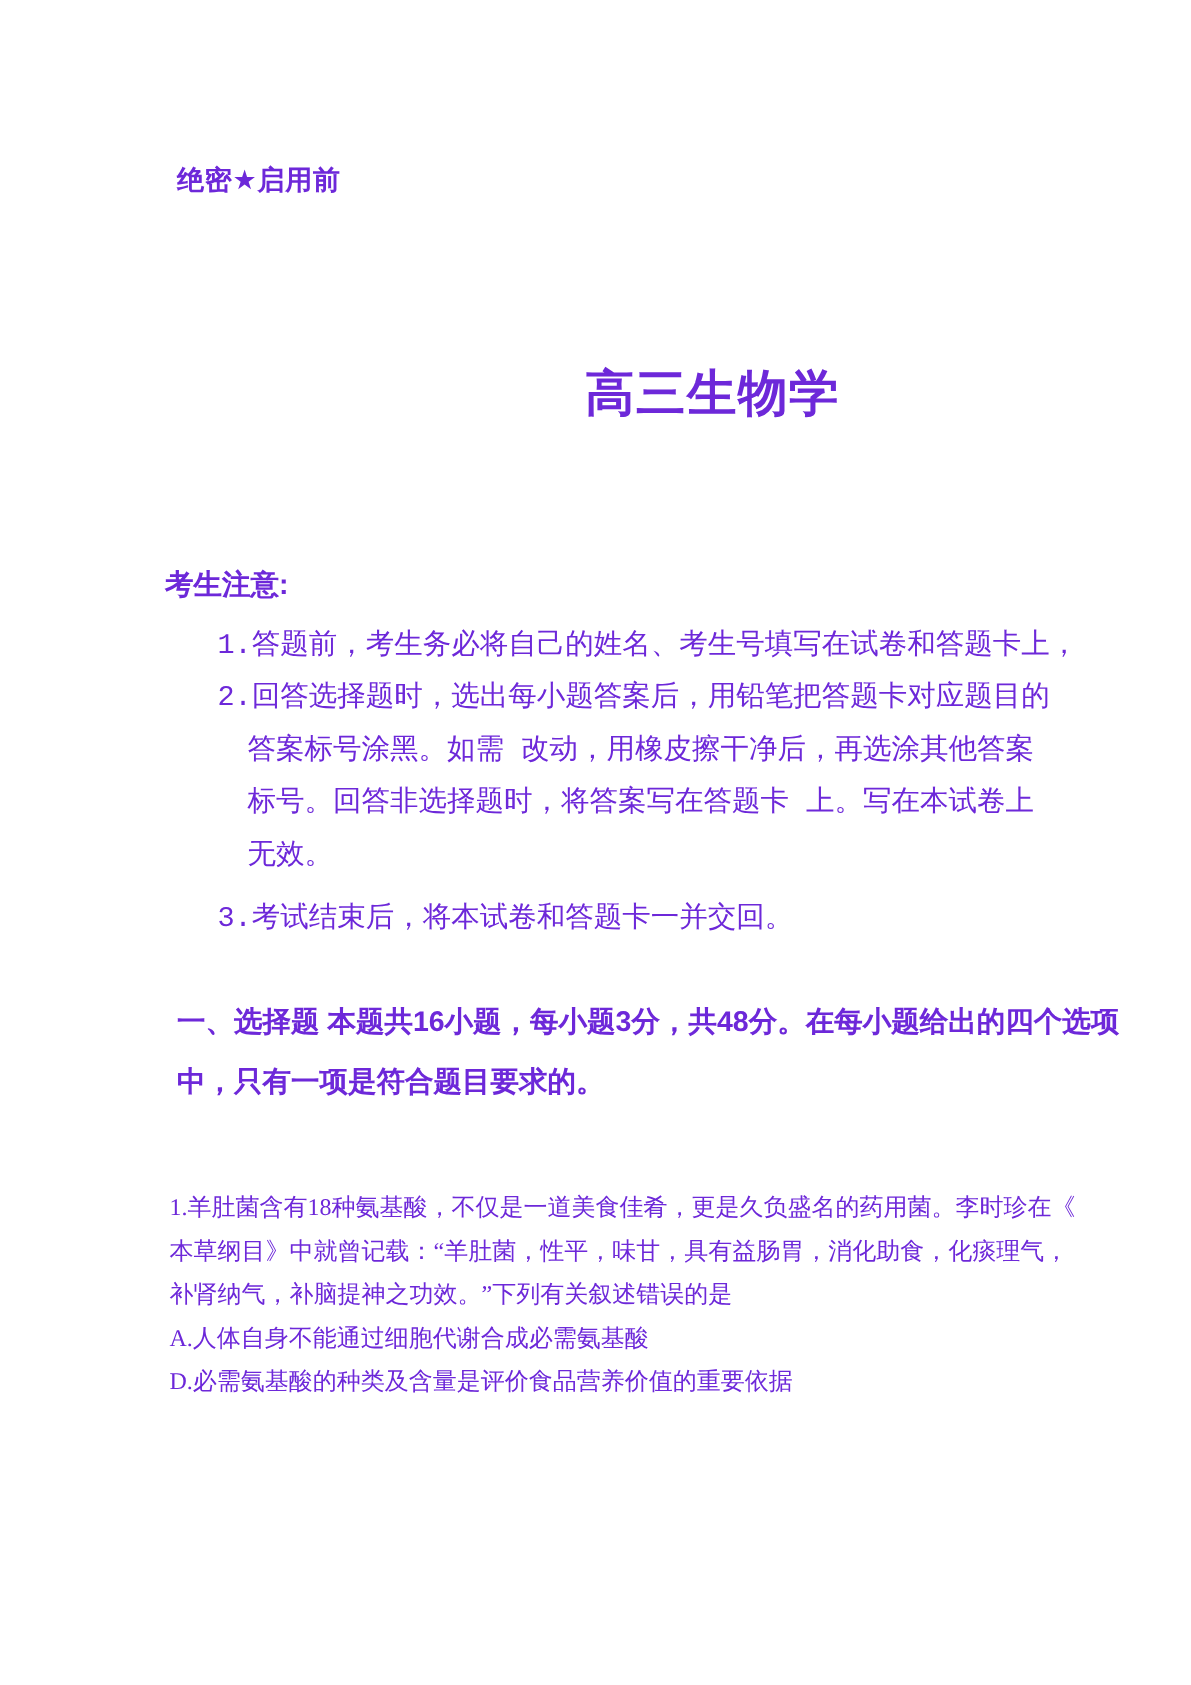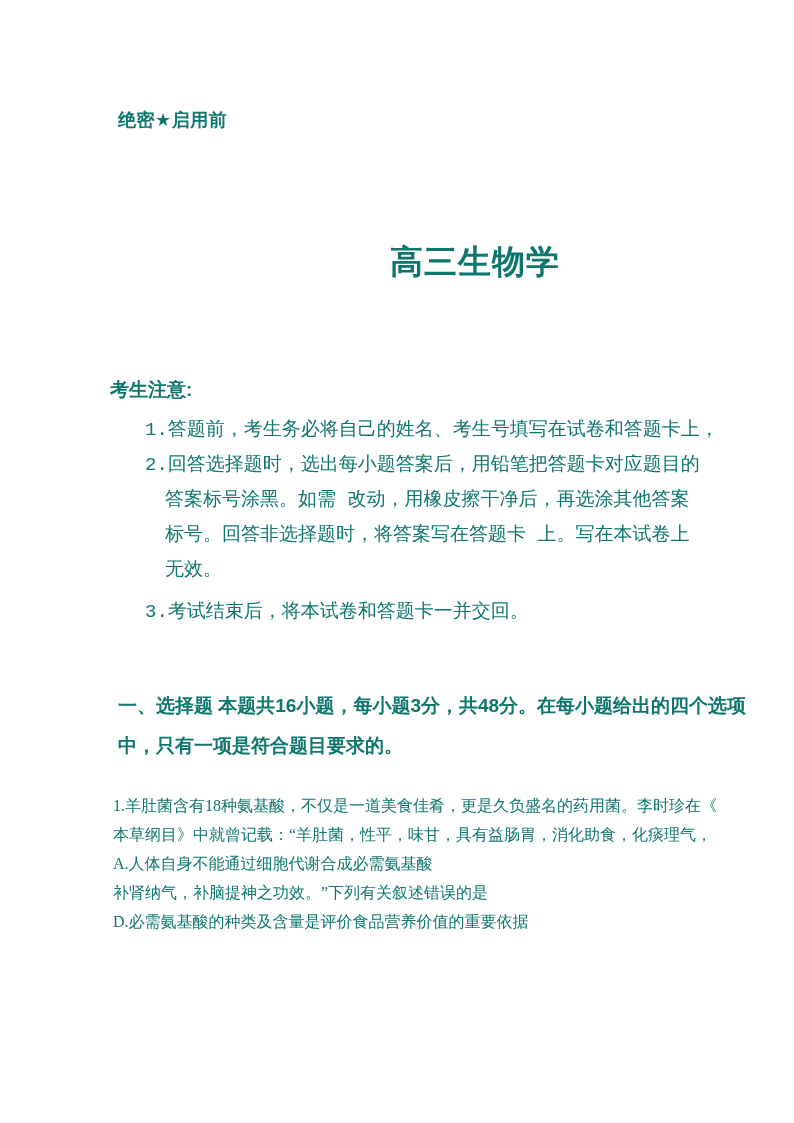--- a/index.html
+++ b/index.html
@@ -5,21 +5,21 @@
   html, body {
     margin: 0;
     padding: 0;
     background: #ffffff;
   }
   .page {
     position: relative;
     width: 794px;
     height: 1123px;
     background: #ffffff;
-    color: #0f766e;
+    color: #6d28d9;
     overflow: hidden;
   }
   
   .secrecy {
     position: absolute;
     left: 118px;
     top: 108px;
     font-family: "Liberation Sans", "DejaVu Sans", sans-serif;
     font-weight: bold;
     font-size: 18px;
@@ -60,21 +60,21 @@
   }
   .notice-line.cont {
     padding-left: 20px;
   }
   .notice-item.last {
     margin-top: 7px;
   }
   .section-heading {
     position: absolute;
     left: 118px;
-    top: 686px;
+    top: 662px;
     width: 610px;
     font-family: "Liberation Sans", "DejaVu Sans", sans-serif;
     font-weight: bold;
     font-size: 19px;
   }
   .section-line {
     line-height: 40px;
     white-space: nowrap;
   }
   
@@ -118,18 +118,18 @@
   </div>
 
   <div class="section-heading">
     <div class="section-line">一、选择题 本题共16小题，每小题3分，共48分。在每小题给出的四个选项</div>
     <div class="section-line">中，只有一项是符合题目要求的。</div>
   </div>
 
   <div class="question">
     <div class="q-line">1.羊肚菌含有18种氨基酸，不仅是一道美食佳肴，更是久负盛名的药用菌。李时珍在《</div>
     <div class="q-line">本草纲目》中就曾记载：“羊肚菌，性平，味甘，具有益肠胃，消化助食，化痰理气，</div>
+    <div class="q-line">补肾纳气，补脑提神之功效。”下列有关叙述错误的是</div>
     <div class="q-line">A.人体自身不能通过细胞代谢合成必需氨基酸</div>
-    <div class="q-line">补肾纳气，补脑提神之功效。”下列有关叙述错误的是</div>
     <div class="q-line">D.必需氨基酸的种类及含量是评价食品营养价值的重要依据</div>
   </div>
 
 </div>
 
 </body></html>

